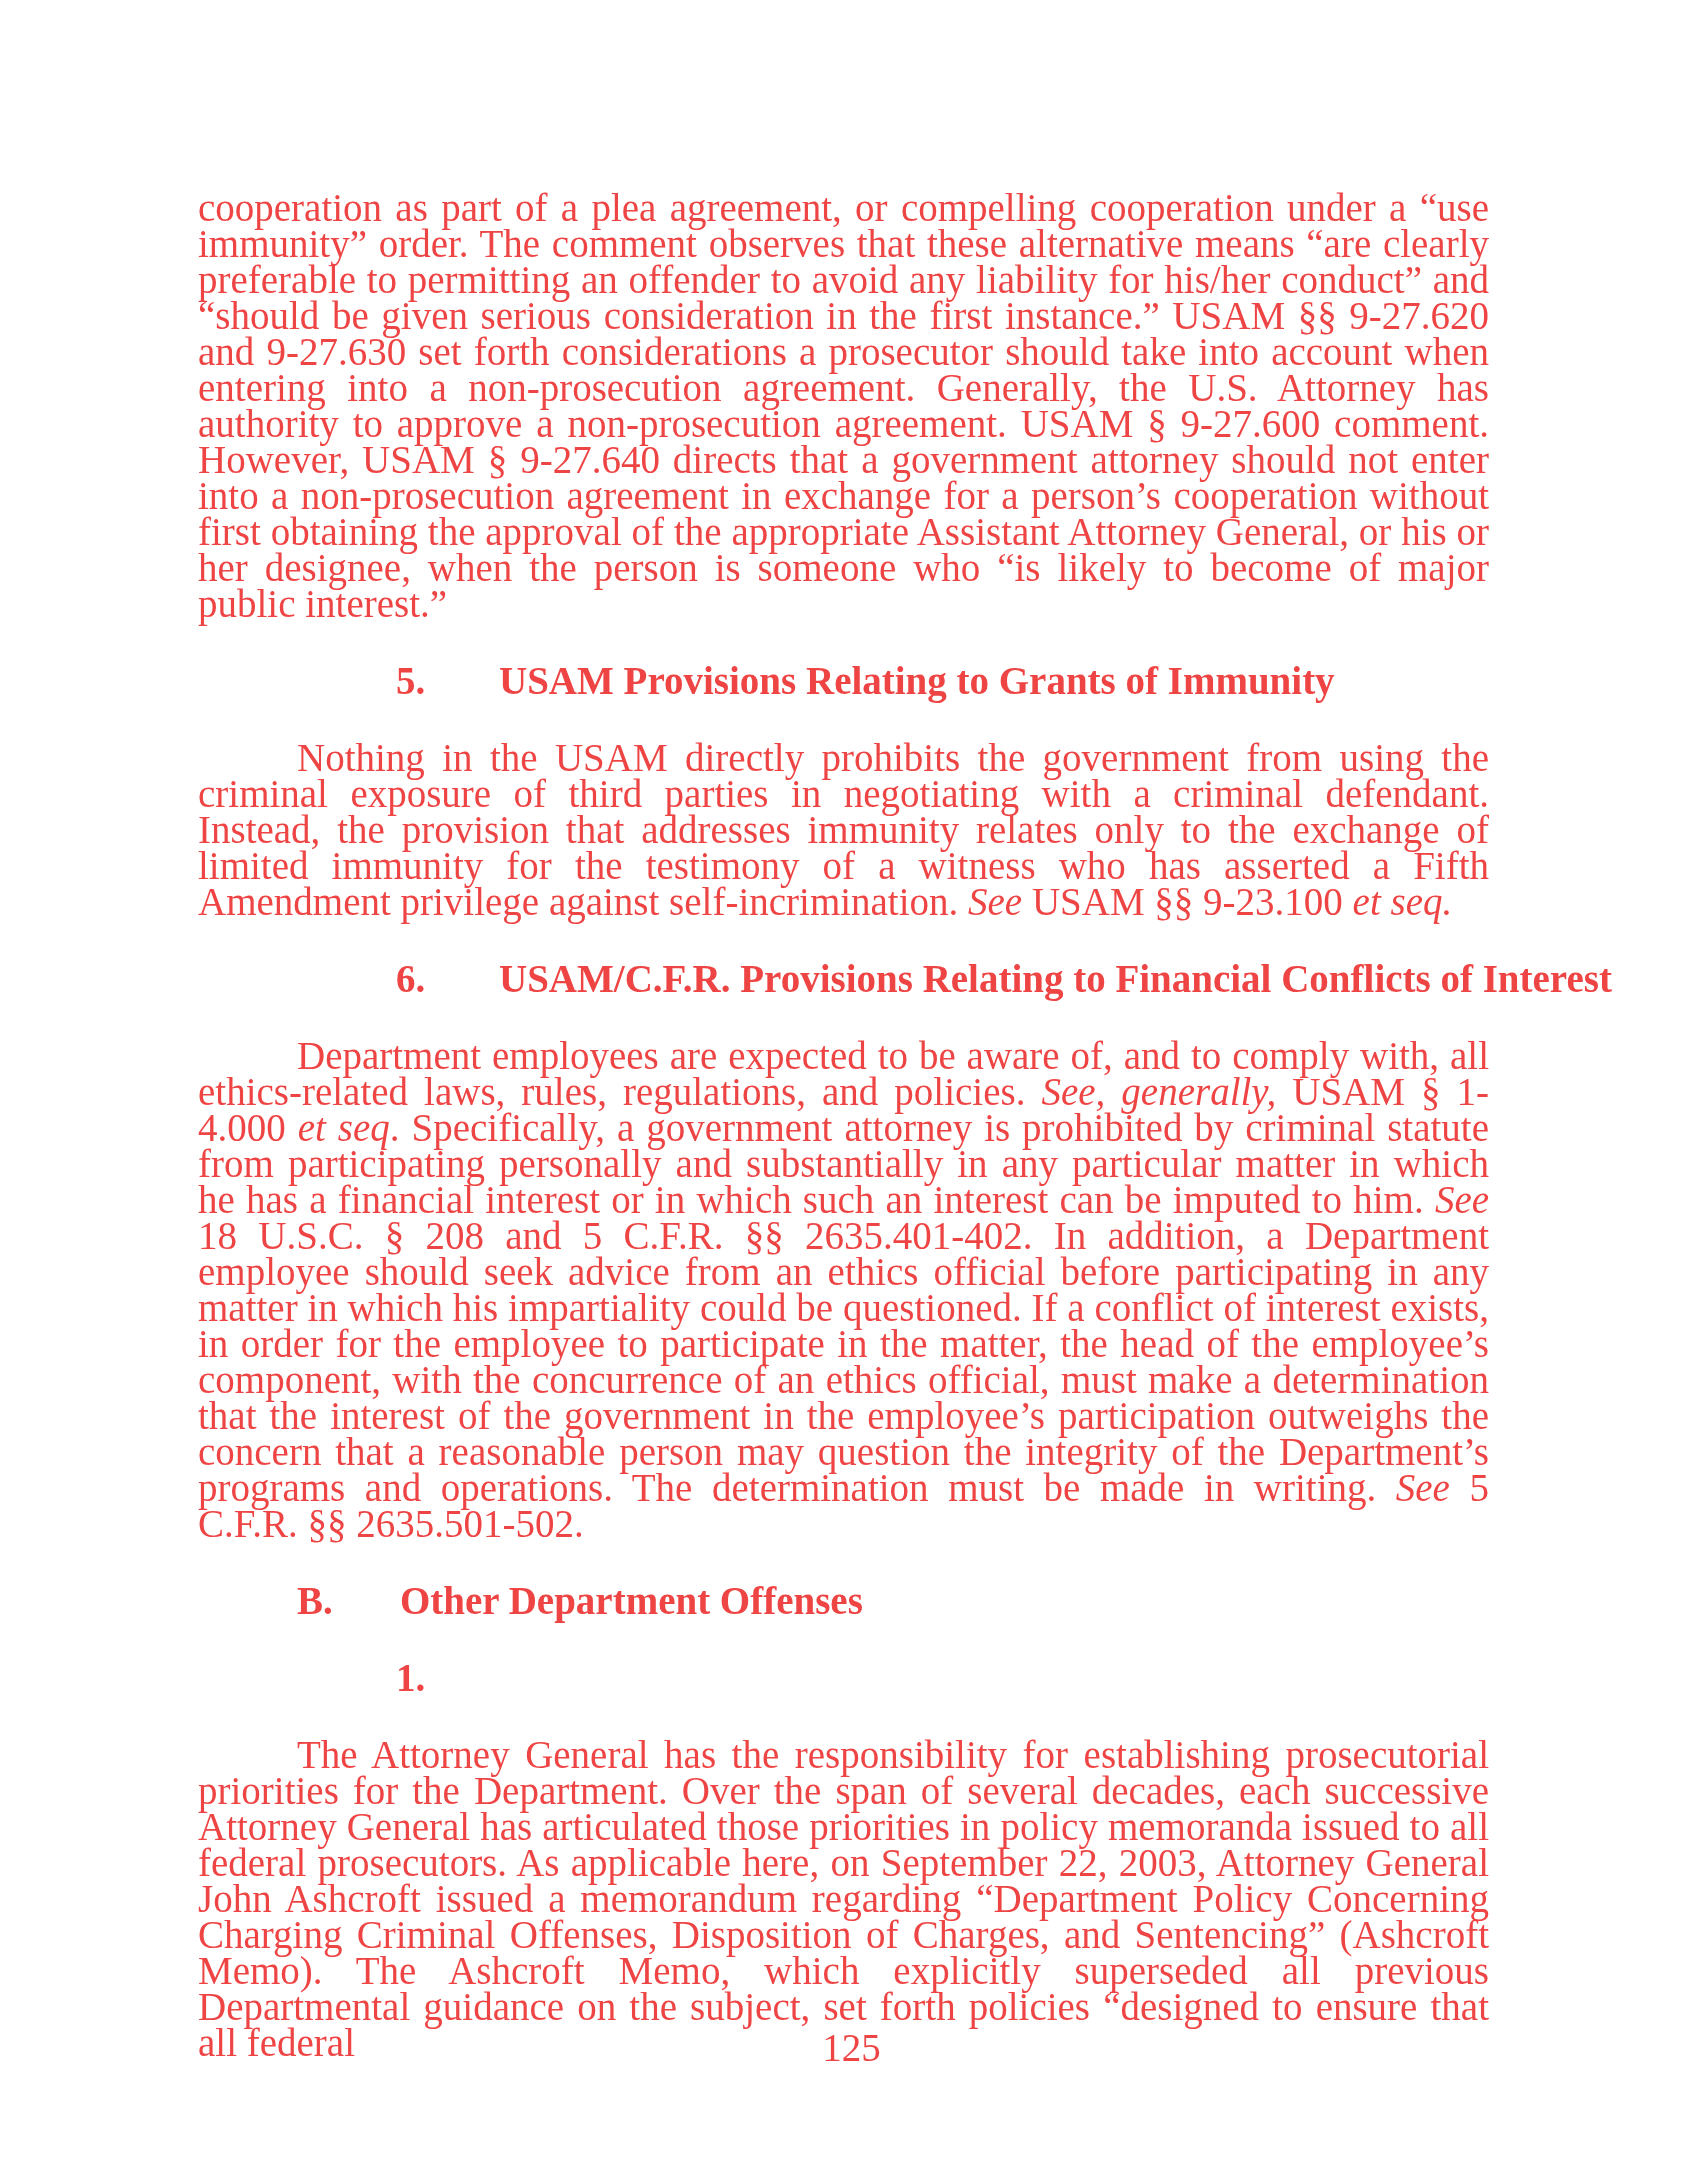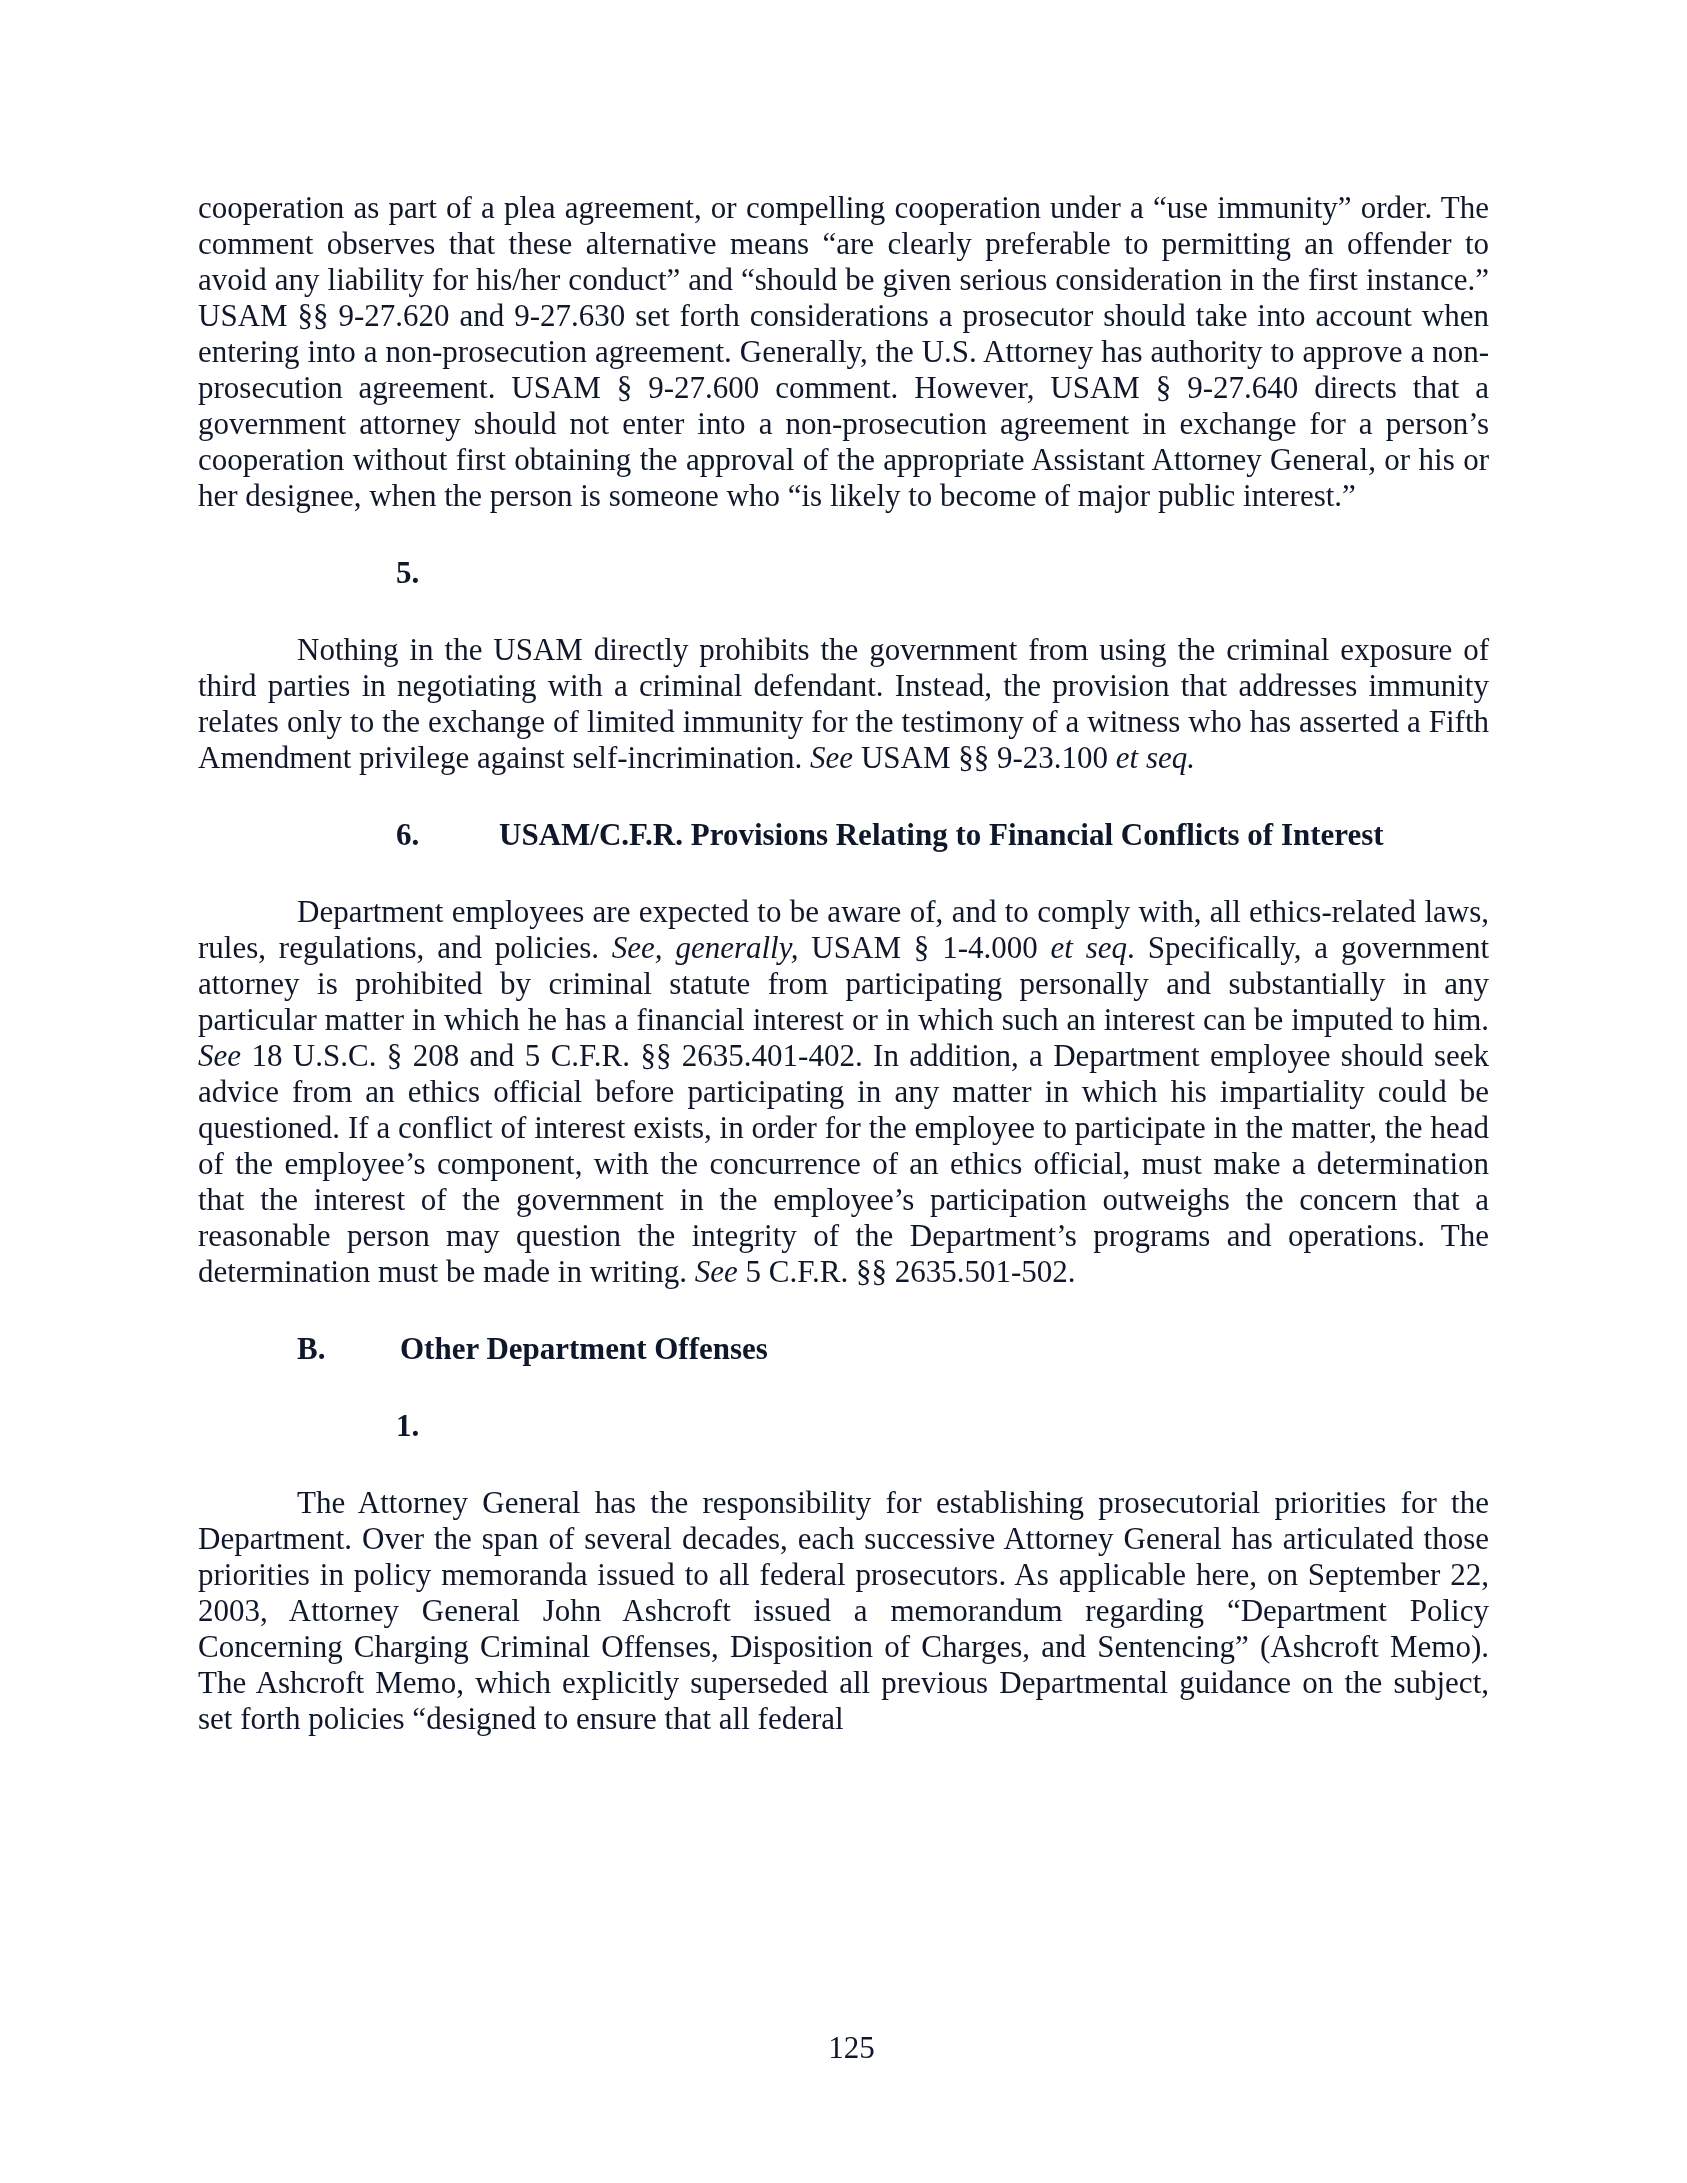--- a/index.html
+++ b/index.html
@@ -1,23 +1,23 @@
 <!DOCTYPE html>
 <html style="font-size:10.6px"><head>
 <meta charset="utf-8">
 <style>
   html, body { margin: 0; padding: 0; background: #ffffff; }
   .page {
     position: relative;
     width: 1687px;
     height: 2183px;
     background: #ffffff;
-    color: #0f172a;
+    color: #ef4444;
     font-family: "Liberation Serif", "DejaVu Serif", serif;
-    font-size: 31px;
+    font-size: 39px;
     line-height: 36px;
     box-sizing: border-box;
     padding: 190px 198px 0 198px;
     overflow: hidden;
   }
   .para {
     text-align: justify;
     margin: 0 0 41px 0;
   }
   .para.indent { text-indent: 99px; }
@@ -43,20 +43,21 @@
 </head>
 <body>
 
 <div class="page">
 
   <p class="para"><span>cooperation as part of a plea agreement, or compelling cooperation under a “use immunity” order.  The comment observes that these alternative means “are clearly preferable to permitting an offender to avoid any liability for his/her conduct” and “should be given serious consideration in the first instance.”  USAM §§ 9-27.620 and 9-27.630 set forth considerations a prosecutor should take into account when entering into a non-prosecution agreement.  Generally, the U.S. Attorney has authority to approve a non-prosecution agreement.  USAM § 9-27.600 comment.  However, USAM § 9-27.640 directs that a government attorney should not enter into a non-prosecution agreement in exchange for a person’s cooperation without first obtaining the approval of the appropriate Assistant Attorney General, or his or her designee, when the person is someone who “is likely to become of major public interest.”</span></p>
 
 
   <div class="heading h-sub">
     <span class="hnum">5.</span>
+    <span class="hlabel">USAM Provisions Relating to Grants of Immunity</span>
   </div>
 
   <p class="para indent"><span>Nothing in the USAM directly prohibits the government from using the criminal exposure of third parties in negotiating with a criminal defendant.  Instead, the provision that addresses immunity relates only to the exchange of limited immunity for the testimony of a witness who has asserted a Fifth Amendment privilege against self-incrimination.  </span><span class="it">See</span><span> USAM §§ 9-23.100 </span><span class="it">et seq.</span></p>
 
   <div class="heading h-sub">
     <span class="hnum">6.</span>
     <span class="hlabel">USAM/C.F.R. Provisions Relating to Financial Conflicts of Interest</span>
   </div>
 
   <p class="para indent"><span>Department employees are expected to be aware of, and to comply with, all ethics-related laws, rules, regulations, and policies.  </span><span class="it">See, generally,</span><span> USAM § 1-4.000 </span><span class="it">et seq</span><span>.  Specifically, a government attorney is prohibited by criminal statute from participating personally and substantially in any particular matter in which he has a financial interest or in which such an interest can be imputed to him.  </span><span class="it">See</span><span> 18 U.S.C. § 208 and 5 C.F.R. §§ 2635.401-402.  In addition, a Department employee should seek advice from an ethics official before participating in any matter in which his impartiality could be questioned.  If a conflict of interest exists, in order for the employee to participate in the matter, the head of the employee’s component, with the concurrence of an ethics official, must make a determination that the interest of the government in the employee’s participation outweighs the concern that a reasonable person may question the integrity of the Department’s programs and operations. The determination must be made in writing.  </span><span class="it">See</span><span> 5 C.F.R. §§ 2635.501-502.</span></p>

